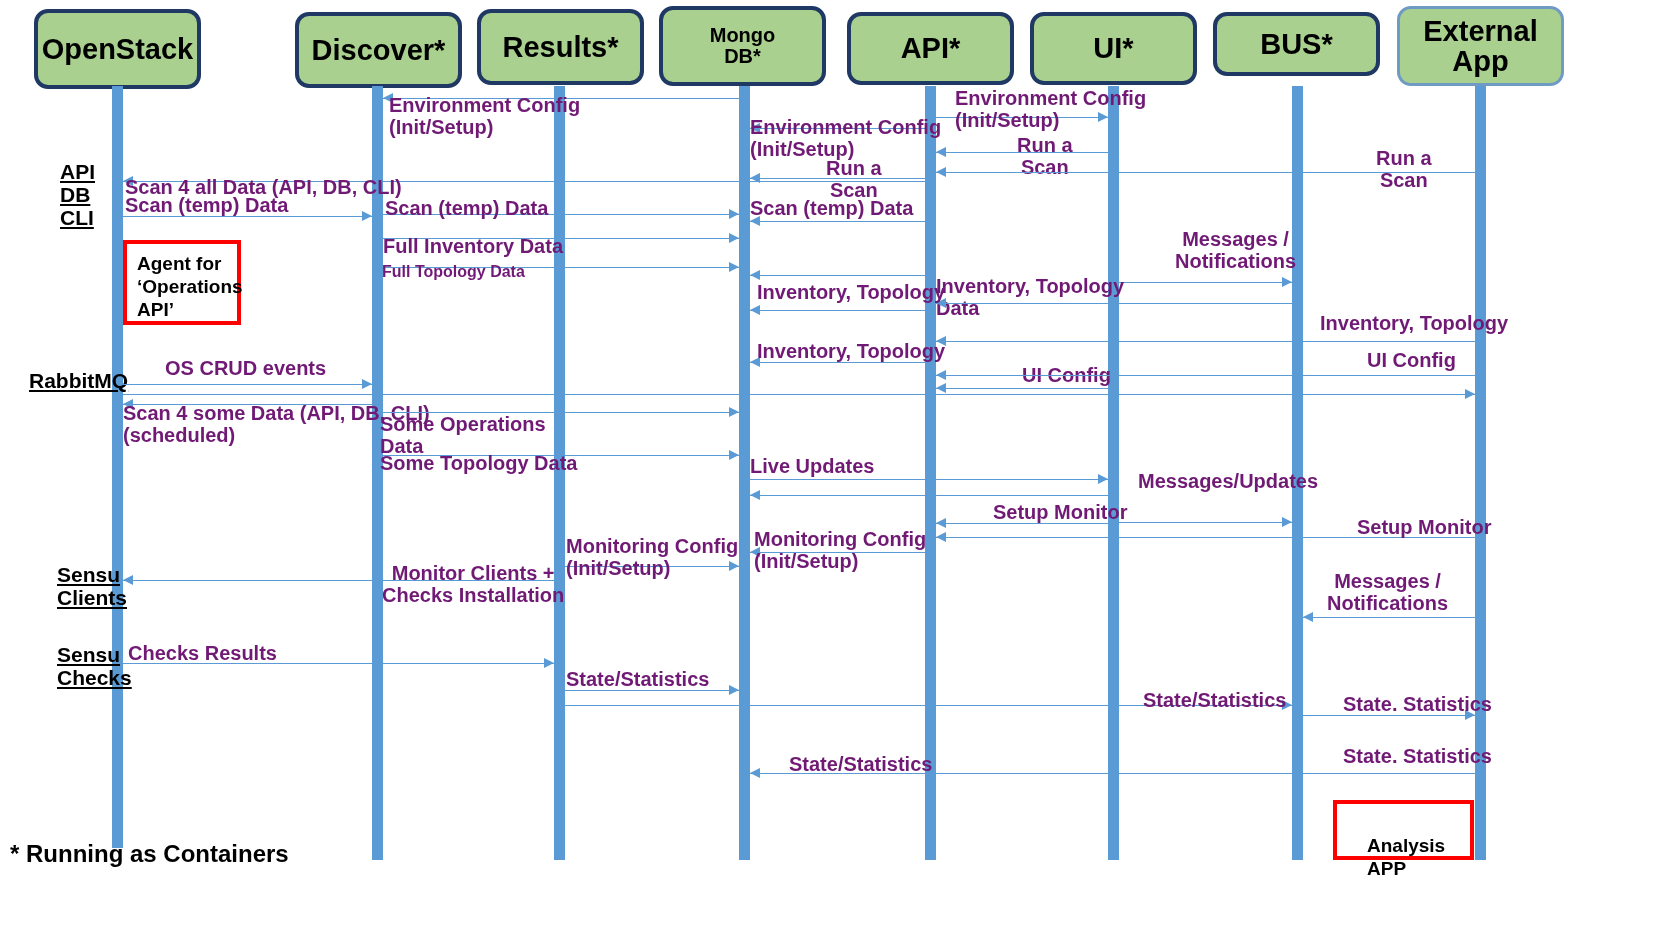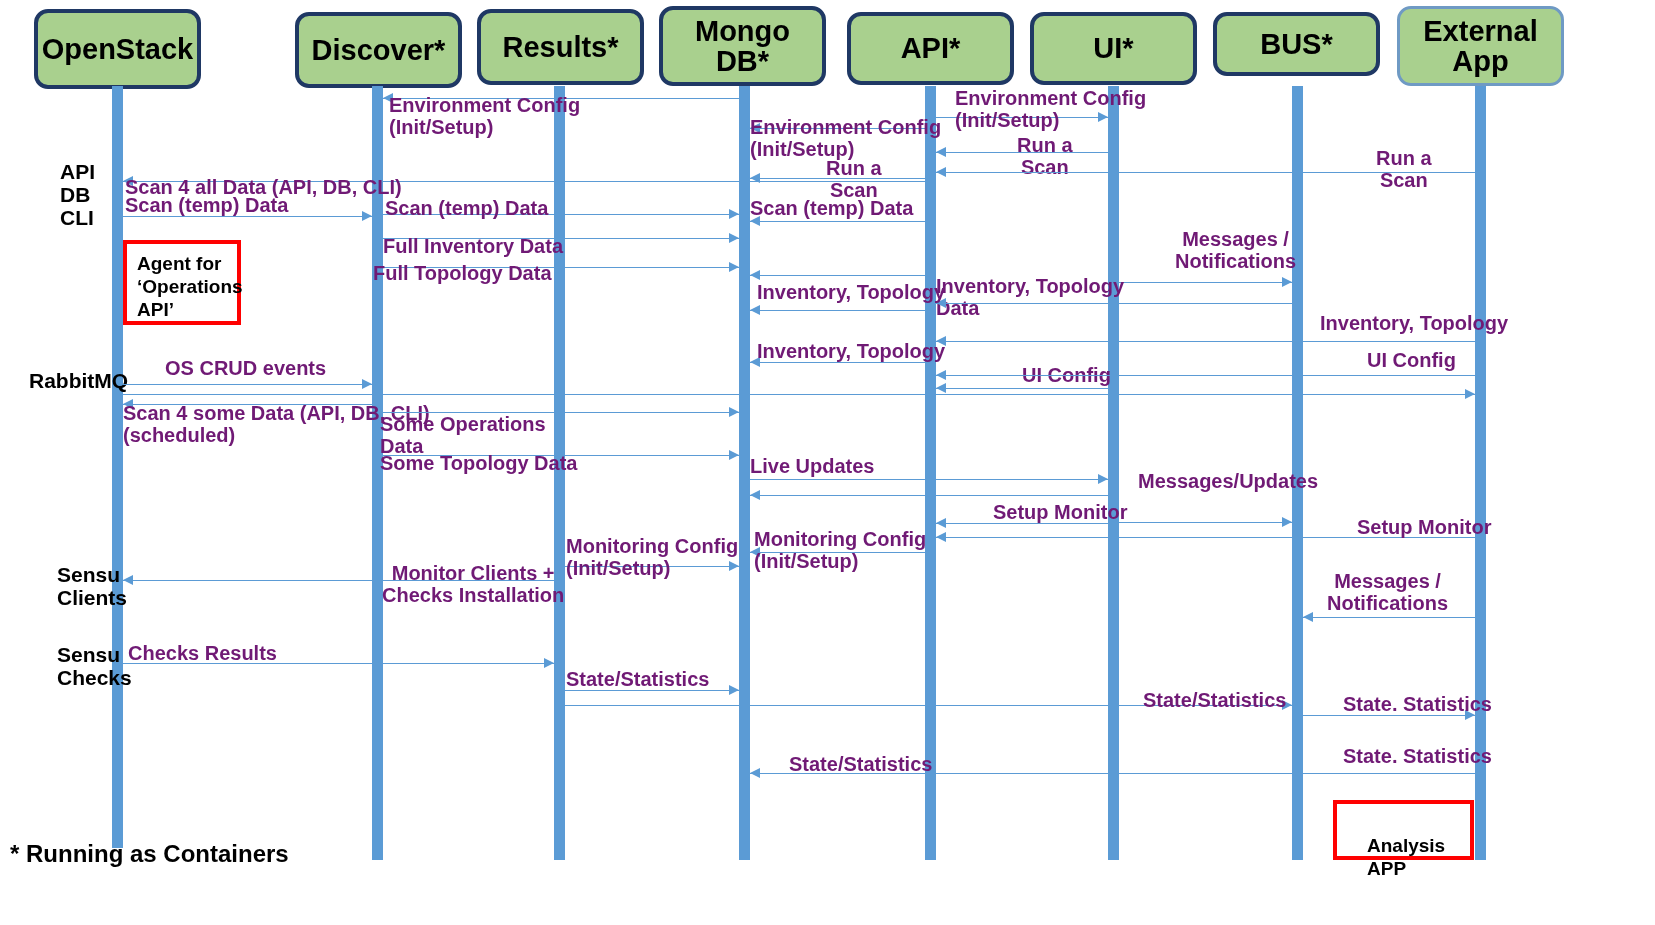--- a/index.html
+++ b/index.html
@@ -18,41 +18,41 @@
     line-height:1.05;
     box-sizing:border-box;
   }
   .actor-box.thin{border:3px solid #6f9ac4;}
   .lifeline{position:absolute;width:11px;background:#5b9bd5;}
   .msg-line{position:absolute;height:0;border-top:1.6px solid #5b9bd5;}
   .arrow-head{position:absolute;width:0;height:0;}
   .arrow-r{border-top:5px solid transparent;border-bottom:5px solid transparent;border-left:10px solid #5b9bd5;}
   .arrow-l{border-top:5px solid transparent;border-bottom:5px solid transparent;border-right:10px solid #5b9bd5;}
   .msg-label{position:absolute;font-weight:bold;color:#701a75;line-height:1.08;white-space:pre-line;}
-  .side-label{position:absolute;font-weight:bold;color:#000;line-height:1.1;text-align:left;}
+  .side-label{position:absolute;font-weight:bold;color:#000;line-height:1.1;text-align:left;text-decoration:underline;}
   .red-box{position:absolute;border:4px solid #ff0000;background:#ffffff;box-sizing:border-box;
            font-weight:bold;color:#000;line-height:1.22;}
   .red-box .rb-text{position:absolute;left:10px;}
   .footnote{position:absolute;font-weight:bold;font-size:24px;color:#000;}
 </style>
 </head>
 <body>
 
 <div id="stage">
 
   <div class="actor-box" style="left:34px;top:9px;width:167px;height:80px;font-size:29px;">
     <span style="white-space: pre-line;">OpenStack</span>
   </div>
   <div class="actor-box" style="left:295px;top:12px;width:167px;height:76px;font-size:29px;text-align:center;">
     <span style="white-space: pre-line;">Discover*</span>
   </div>
   <div class="actor-box" style="left:477px;top:9px;width:167px;height:76px;font-size:29px;">
     <span style="white-space: pre-line;">Results*</span>
   </div>
-  <div class="actor-box" style="left:659px;top:6px;width:167px;height:80px;font-size:29px;">
+  <div class="actor-box" style="left:659px;top:6px;width:167px;height:80px;font-size:20px;">
     <span style="white-space: pre-line;">Mongo
 DB*</span>
   </div>
   <div class="actor-box" style="left:847px;top:12px;width:167px;height:73px;font-size:29px;">
     <span style="white-space: pre-line;">API*</span>
   </div>
   <div class="actor-box" style="left:1030px;top:12px;width:167px;height:73px;font-size:29px;">
     <span style="white-space: pre-line;">UI*</span>
   </div>
   <div class="actor-box" style="left:1213px;top:12px;width:167px;height:64px;font-size:29px;">
@@ -126,21 +126,21 @@
   <div class="msg-line" style="left:750px;top:221px;width:175px;"></div>
   <div class="arrow-head arrow-l" style="left:750px;top:216px;"></div>
   <div class="msg-label" style="left:750px;top:198px;font-size:20px;">Scan (temp) Data</div>
 
   <div class="msg-line" style="left:383px;top:238px;width:356px;"></div>
   <div class="arrow-head arrow-r" style="left:729px;top:233px;"></div>
   <div class="msg-label" style="left:383px;top:236px;font-size:20px;">Full Inventory Data</div>
 
   <div class="msg-line" style="left:383px;top:267px;width:356px;"></div>
   <div class="arrow-head arrow-r" style="left:729px;top:262px;"></div>
-  <div class="msg-label" style="left:373px;top:263px;font-size:20px;">Full Topology Data</div>
+  <div class="msg-label" style="left:382px;top:263px;font-size:16px;">Full Topology Data</div>
 
   <div class="msg-line" style="left:1119px;top:282px;width:173px;"></div>
   <div class="arrow-head arrow-r" style="left:1282px;top:277px;"></div>
   <div class="msg-label" style="left:1175px;top:229px;font-size:20px;text-align:center;">Messages /
 Notifications</div>
 
   <div class="msg-line" style="left:750px;top:275px;width:175px;"></div>
   <div class="arrow-head arrow-l" style="left:750px;top:270px;"></div>
   <div class="msg-label" style="left:936px;top:276px;font-size:20px;">Inventory, Topology
 Data</div>

